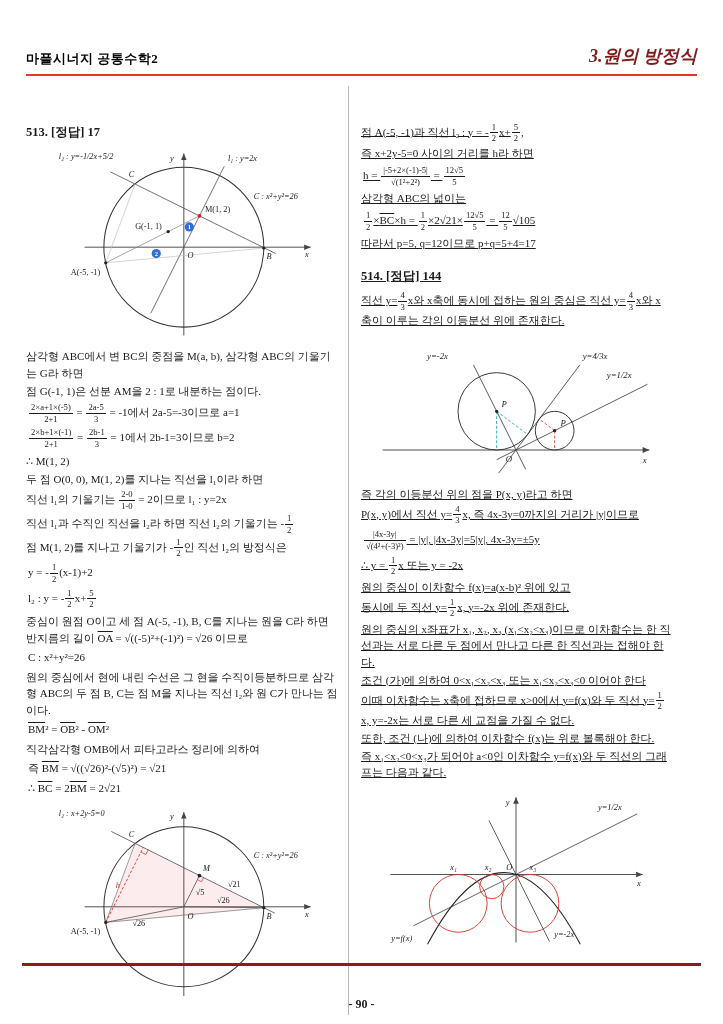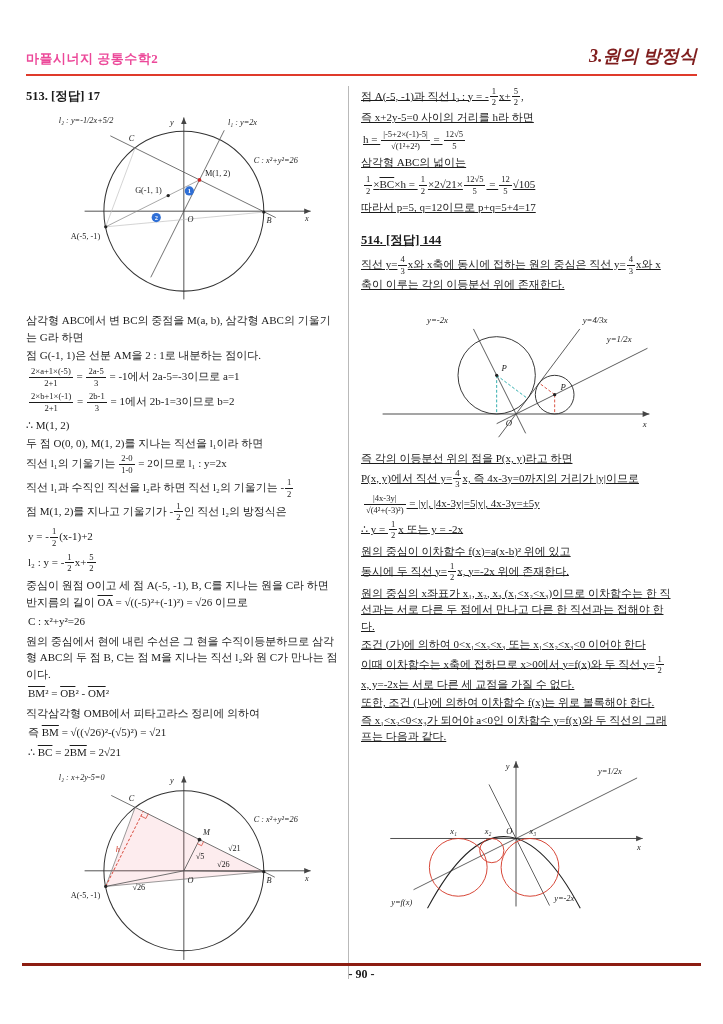--- a/index.html
+++ b/index.html
@@ -5,47 +5,47 @@
   * { margin:0; padding:0; box-sizing:border-box; }
   html,body { background:#e9e9e9; }
   .page {
     position:relative; width:723px; height:1024px; margin:0 auto;
     background:#ffffff; overflow:hidden;
     font-family:"Liberation Serif", serif; color:#1b1b1b;
   }
   
   .hdr { display:flex; justify-content:space-between; align-items:flex-end;
          padding:44px 26px 6px 26px; }
-  .book-title { color:#ec4899; font-weight:bold; font-size:13px; letter-spacing:.5px; }
+  .book-title { color:#000000; font-weight:bold; font-size:13px; letter-spacing:.5px; }
   .chapter-title { color:#7f1d1d; font-weight:bold; font-size:18px; font-style:italic; }
   .hdr-rule { height:2px; background:#df3a2b; margin:0 26px; }
   
   .cols { display:flex; padding:8px 26px 0 26px; align-items:stretch; }
-  .col { width:322px; }
+  .col { width:322px;margin-top:36px; }
   .col-left { padding-right:10px; }
   .col-right { padding-left:12px;text-decoration:underline; }
   .vdivider { width:1px; background:#b9b9b9; margin-top:2px; }
   .prob-head { font-weight:bold; font-size:12.5px; margin:4px 0 5px 0; }
   .prob-head.spaced { margin-top:16px; }
   .line { font-size:11px; line-height:1.5; margin:1.5px 0; }
   .line.math { margin:3px 0 3px 2px; }
   .frac { display:inline-flex; flex-direction:column; text-align:center;
           vertical-align:middle; font-size:.78em; line-height:1.25; margin:0 1px; }
   .frac .fn { border-bottom:1px solid currentColor; padding:0 2px; }
   .frac .fd { padding:0 2px; }
   .ol { text-decoration:overline; }
   figure.diagram { margin:5px 0 7px 0; display:flex; justify-content:center; }
   
   .dl { font-size:9px; fill:#222; font-family:"Liberation Serif", serif; }
   .dli { font-size:9px; fill:#222; font-style:italic; font-family:"Liberation Serif", serif; }
   .dlr { fill:#d43a2a; }
   .badge-t { font-size:7px; fill:#fff; font-weight:bold; }
   
   .ftr-rule { position:absolute; left:22px; right:22px; bottom:58px; height:3px; background:#8c1d11; }
-  .ftr { position:absolute; left:0; right:0; bottom:42px; text-align:center;
+  .ftr { position:absolute; left:0; right:0; bottom:12px; text-align:center;
          font-weight:bold; font-size:12px; }
 </style>
 </head>
 <body>
 
 <div class="page">
 
   <div class="hdr">
     <span class="book-title">마플시너지  공통수학2</span>
     <span class="chapter-title">3.원의 방정식</span>

